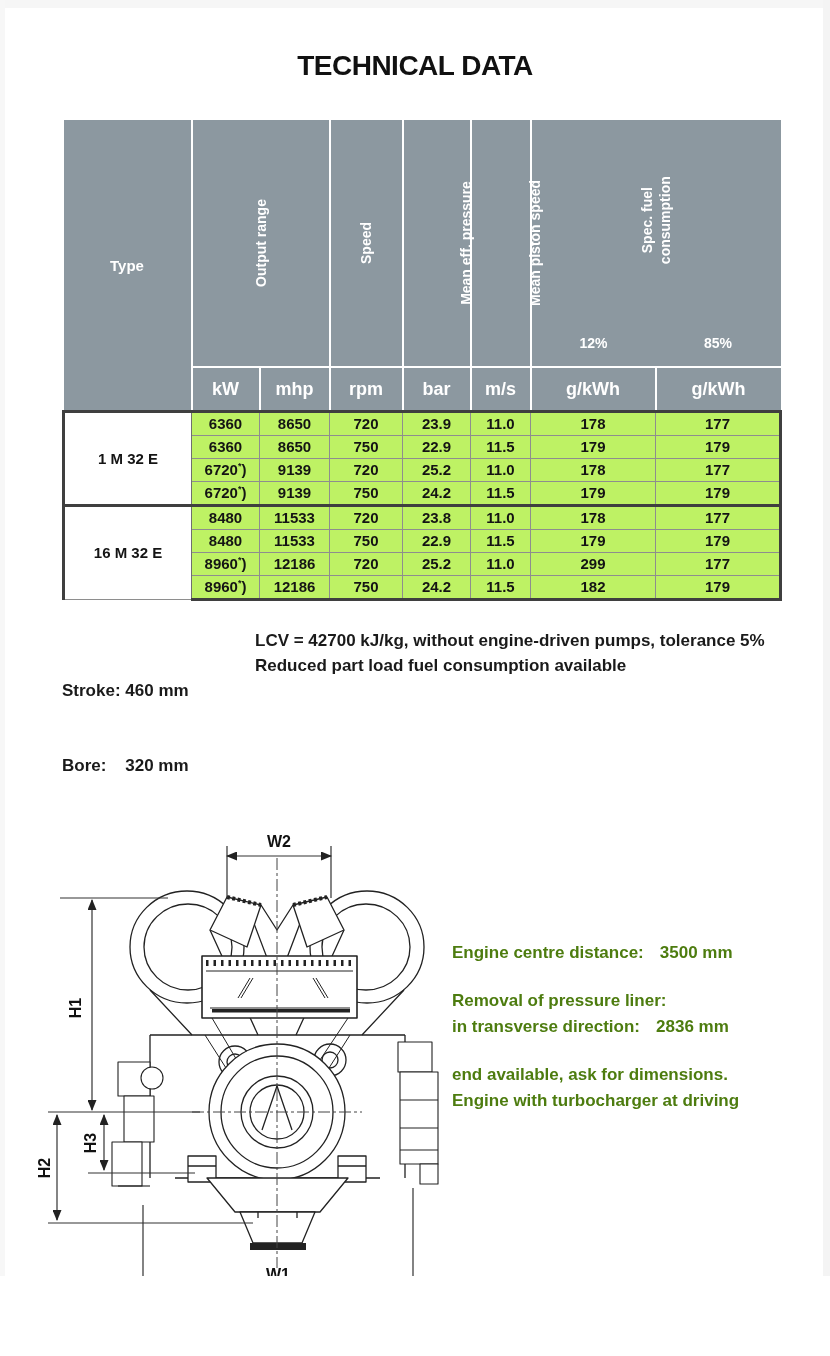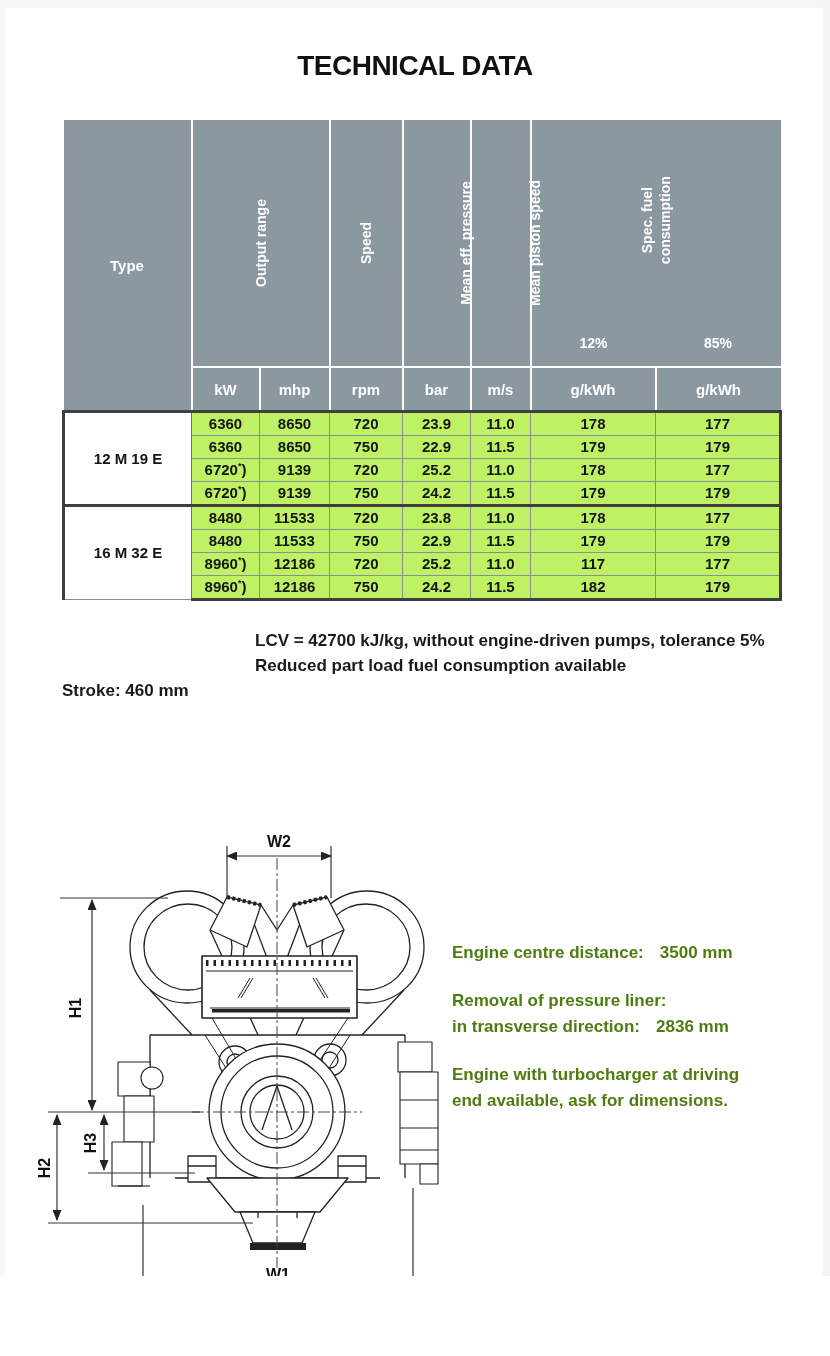--- a/index.html
+++ b/index.html
@@ -17,21 +17,21 @@
   .tech-table{position:absolute;left:62px;top:120px;width:717px;border-collapse:collapse;
               table-layout:fixed;font-weight:bold;}
   .tech-table thead th{background:#8C98A0;color:#fff;border:2px solid #fff;
                        padding:0;font-weight:bold;font-size:14px;vertical-align:middle;text-align:center;}
   .tech-table .hrow1 th{border-top:none;}
   .tech-table th.c-type{border-left:none;font-size:15px;}
   .tech-table th.sf{height:200px;border-bottom:none;border-right:none;}
   .tech-table .hrow2 th{height:46px;font-size:14px;}
   .tech-table th.l100{border-top:none;border-right:none;}
   .tech-table th.l85{border-top:none;border-left:none;border-right:none;}
-  .tech-table .hrow3 th{height:42px;font-size:15px;}
+  .tech-table .hrow3 th{height:42px;font-size:18px;}
   .tech-table .hrow3 th:last-child{border-right:none;}
   .vtext{display:inline-block;transform:rotate(-90deg);white-space:nowrap;}
   .vtext.two{white-space:normal;line-height:1.3;}
 
   .tech-table td{border:1px solid #8e8e8e;height:22px;padding:0;text-align:center;
                  font-size:15px;line-height:22px;background:#bef264;color:#141414;}
   .tech-table tr.grp-top td{border-top:3px solid #3f3f3f;}
   .tech-table tr.grid-bottom td{border-bottom:3px solid #3f3f3f;}
   .tech-table td:last-child{border-right:3px solid #3f3f3f;}
   .tech-table td.type-cell{border-left:3px solid #3f3f3f;border-right:1px solid #6f6f6f;
@@ -104,21 +104,21 @@
         <th>mhp</th>
         <th>rpm</th>
         <th>bar</th>
         <th>m/s</th>
         <th>g/kWh</th>
         <th>g/kWh</th>
       </tr>
     </thead>
     <tbody>
         <tr class="grp-top">
-          <td class="type-cell" rowspan="4">12 M 19 E</td>
+          <td class="type-cell" rowspan="4">1 M 32 E</td>
           <td>6360</td>
           <td>8650</td>
           <td>720</td>
           <td>23.9</td>
           <td>11.0</td>
           <td>178</td>
           <td>177</td>
         </tr>
         <tr>
           <td>6360</td>
@@ -165,38 +165,39 @@
           <td>11.5</td>
           <td>179</td>
           <td>179</td>
         </tr>
         <tr>
           <td>8960<sup>*</sup>)</td>
           <td>12186</td>
           <td>720</td>
           <td>25.2</td>
           <td>11.0</td>
-          <td>117</td>
+          <td>299</td>
           <td>177</td>
         </tr>
         <tr class="grid-bottom">
           <td>8960<sup>*</sup>)</td>
           <td>12186</td>
           <td>750</td>
           <td>24.2</td>
           <td>11.5</td>
           <td>182</td>
           <td>179</td>
         </tr>
       </tbody>
   </table>
 
   <div class="notes">
     <div class="notes-left">
       <div>Stroke: 460 mm</div>
+      <div>Bore:    320 mm</div>
     </div>
     <div class="notes-right">
       <div>LCV = 42700 kJ/kg, without engine-driven pumps, tolerance 5%</div>
       <div>Reduced part load fuel consumption available</div>
     </div>
   </div>
 
   <svg class="drawing" width="440" height="545" viewBox="30 795 440 545">
     <defs>
       <marker id="arr" markerWidth="11" markerHeight="9" refX="10" refY="4.5" orient="auto-start-reverse" markerUnits="userSpaceOnUse">
@@ -318,17 +319,17 @@
     <div class="para">
       <span>Engine centre distance:</span><span class="val">3500 mm</span>
     </div>
     <div class="para">
       <div>Removal of pressure liner:</div>
       <div>
         <span>in transverse direction:</span><span class="val">2836 mm</span>
       </div>
     </div>
     <div class="para">
+      <div>end available, ask for dimensions.</div>
       <div>Engine with turbocharger at driving</div>
-      <div>end available, ask for dimensions.</div>
     </div>
   </div>
 </div>
 
 </body></html>

